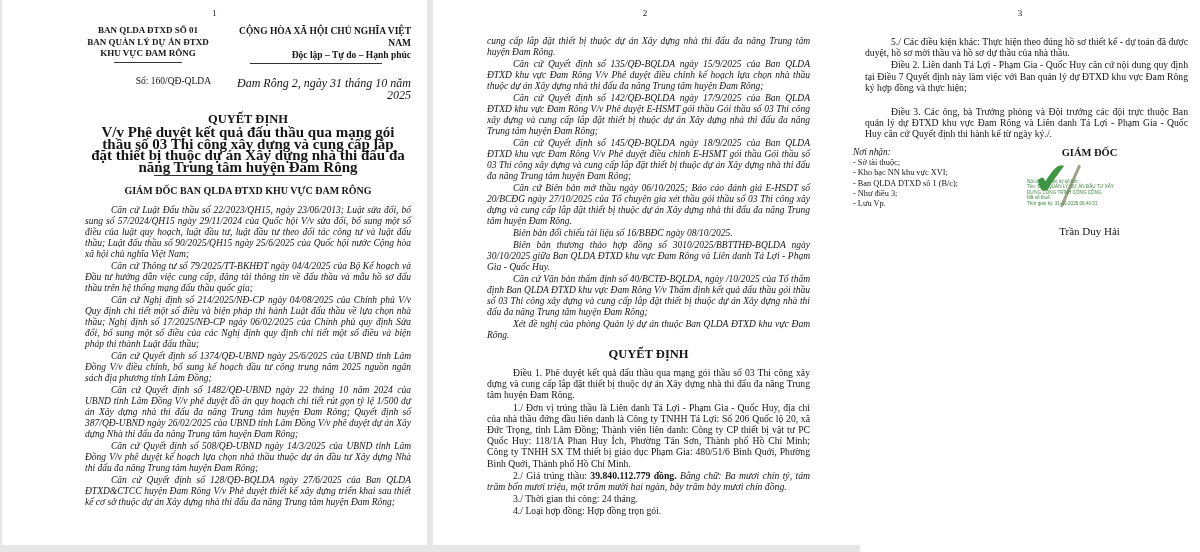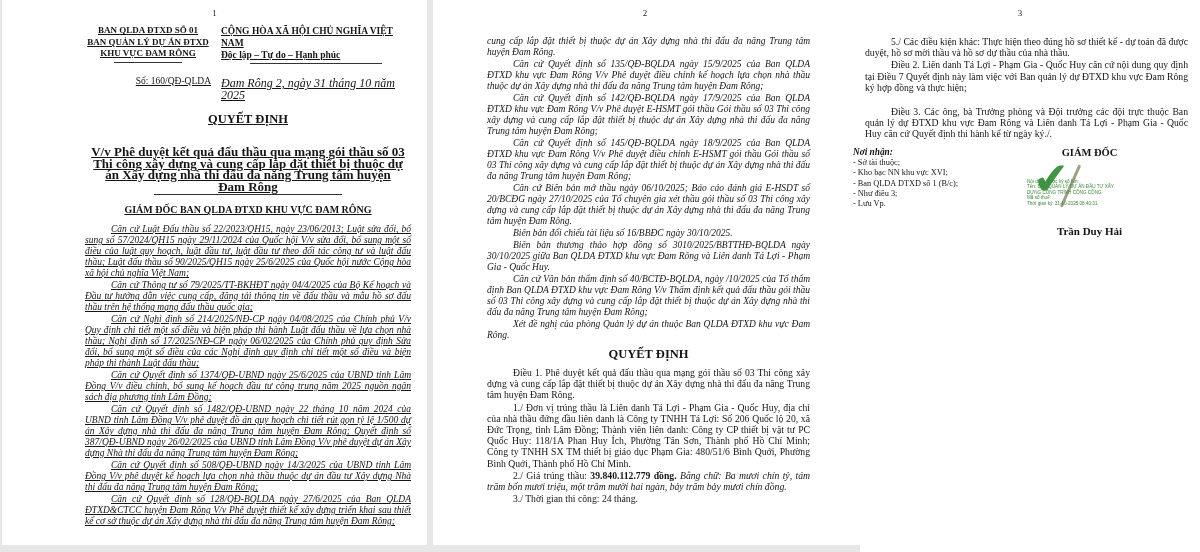--- a/index.html
+++ b/index.html
@@ -8,61 +8,61 @@
   .edge{position:absolute;background:#e7e7e7;}
   .gutter-left{left:0;top:0;width:2px;height:545px;}
   .gutter-mid{left:427px;top:0;width:6px;height:545px;}
   .bottom-strip{left:0;top:545px;width:860px;height:7px;}
   .page{position:absolute;top:0;height:545px;background:#ffffff;}
   #page1{left:2px;width:425px;}
   #page2{left:433px;width:424px;}
   #page3{left:840px;width:360px;}
   .pnum{text-align:center;font-size:9px;padding-top:8px;color:#222;}
   
-  .p1c{padding:5px 16px 0 83px;text-decoration:underline;}
+  .p1c{padding:5px 16px 0 83px;}
   .hdr{display:flex;align-items:flex-start;margin-top:2px;}
   .hdr-left{width:126px;text-align:center;font-weight:bold;font-size:9px;line-height:11.5px;}
-  .hdr-right{flex:1;margin-left:10px;text-align:left;font-weight:bold;font-size:9.5px;line-height:12px;}
+  .hdr-right{flex:1;margin-left:10px;text-align:right;font-weight:bold;font-size:9.5px;line-height:12px;}
   .rule{border-top:1px solid #333;height:0;margin:2px auto 0;}
   .rule-s{width:68px;}
   .rule-m{width:132px;}
   .rule-l{width:188px;margin-top:2px;}
   .so-line{margin-top:13px;text-align:right;font-weight:normal;font-size:9.5px;}
   .date-line{margin-top:13px;font-weight:normal;font-style:italic;font-size:12px;}
   .doc-title{margin-top:11px;text-align:center;font-weight:bold;font-size:12.5px;}
-  .doc-subject{margin-top:19px;text-align:center;font-weight:bold;font-size:13px;line-height:11.5px;padding:0 6px;}
+  .doc-subject{margin-top:0;text-align:center;font-weight:bold;font-size:15px;line-height:11.5px;padding:0 6px;}
   .authority{margin-top:9px;text-align:center;font-weight:bold;font-size:10px;}
   .body1{margin-top:9px;}
   p.cc{margin:0 0 1px 0;font-style:italic;font-size:9.5px;line-height:11px;text-align:justify;text-indent:26px;}
   p.noind{text-indent:0;}
   
   .p2c{padding:5px 47px 0 54px;}
   .body2{margin-top:13px;}
   .dec-head{text-align:center;font-weight:bold;font-size:12.5px;margin:6px 0 5px 0;}
   p.art{margin:0 0 1px 0;font-size:9.7px;line-height:11.2px;text-align:justify;text-indent:26px;}
   .lead{font-weight:normal;}
   .price{font-weight:bold;}
   .inwords{font-style:italic;}
   
   .p3c{padding:5px 12px 0 25px;}
   .body3{margin-top:13px;}
   .gap{height:12px;}
   .sigrow{display:flex;margin-top:7px;}
   .recipients{width:138px;margin-left:-12px;font-size:8.3px;line-height:10.3px;}
-  .recipients .lbl{font-weight:bold;font-style:italic;font-size:9.3px;margin-bottom:1px;}
+  .recipients .lbl{font-weight:normal;font-style:italic;font-size:9.3px;margin-bottom:1px;}
   .signblock{flex:1;text-align:center;}
   .sigtitle{font-weight:bold;font-size:10.5px;}
   .stamp{position:relative;height:62px;margin-top:3px;text-align:left;}
   .check{position:absolute;left:42px;top:-4px;font-size:44px;line-height:44px;color:#2f8f33;
          transform:rotate(-4deg);font-family:"DejaVu Sans",sans-serif;opacity:.92;}
   .penstroke{position:absolute;left:78px;top:2px;width:3px;height:46px;background:#8a8a6a;
              transform:rotate(24deg);border-radius:2px;opacity:.8;}
   .stamptext{position:absolute;left:36px;top:18px;width:130px;color:#3c8a3c;font-size:4.6px;
              line-height:5.6px;font-family:"Liberation Sans",sans-serif;}
-  .signame{font-weight:bold;font-size:11px;margin-top:2px;}
+  .signame{font-weight:normal;font-size:11px;margin-top:2px;}
 </style>
 </head>
 <body>
 
 <div class="canvas">
   <div class="edge gutter-left"></div>
   <div class="edge gutter-mid"></div>
   <div class="edge bottom-strip"></div>
 
   <div class="page" id="page1">
@@ -101,30 +101,31 @@
 
   <div class="page" id="page2">
     <div class="pnum">2</div>
     <div class="p2c">
       <div class="body2">
         <p class="cc noind">cung cấp lắp đặt thiết bị thuộc dự án Xây dựng nhà thi đấu đa năng Trung tâm huyện Đam Rông.</p>
         <p class="cc">Căn cứ Quyết định số 135/QĐ-BQLDA ngày 15/9/2025 của Ban QLDA ĐTXD khu vực Đam Rông V/v Phê duyệt điều chỉnh kế hoạch lựa chọn nhà thầu thuộc dự án Xây dựng nhà thi đấu đa năng Trung tâm huyện Đam Rông;</p>
         <p class="cc">Căn cứ Quyết định số 142/QĐ-BQLDA ngày 17/9/2025 của Ban QLDA ĐTXD khu vực Đam Rông V/v Phê duyệt E-HSMT gói thầu Gói thầu số 03 Thi công xây dựng và cung cấp lắp đặt thiết bị thuộc dự án Xây dựng nhà thi đấu đa năng Trung tâm huyện Đam Rông;</p>
         <p class="cc">Căn cứ Quyết định số 145/QĐ-BQLDA ngày 18/9/2025 của Ban QLDA ĐTXD khu vực Đam Rông V/v Phê duyệt điều chỉnh E-HSMT gói thầu Gói thầu số 03 Thi công xây dựng và cung cấp lắp đặt thiết bị thuộc dự án Xây dựng nhà thi đấu đa năng Trung tâm huyện Đam Rông;</p>
         <p class="cc">Căn cứ Biên bản mở thầu ngày 06/10/2025; Báo cáo đánh giá E-HSDT số 20/BCĐG ngày 27/10/2025 của Tổ chuyên gia xét thầu gói thầu số 03 Thi công xây dựng và cung cấp lắp đặt thiết bị thuộc dự án Xây dựng nhà thi đấu đa năng Trung tâm huyện Đam Rông.</p>
-        <p class="cc">Biên bản đối chiếu tài liệu số 16/BBĐC ngày  30/10/2025.</p>
+        <p class="cc">Biên bản đối chiếu tài liệu số 16/BBĐC ngày  08/10/2025.</p>
         <p class="cc">Biên bản thương thảo hợp đồng số 3010/2025/BBTTHĐ-BQLDA ngày 30/10/2025 giữa Ban QLDA ĐTXD khu vực Đam Rông và Liên danh Tá Lợi - Phạm Gia - Quốc Huy.</p>
         <p class="cc">Căn cứ Văn bản thẩm định số 40/BCTĐ-BQLDA, ngày     /10/2025 của Tổ thẩm định Ban QLDA ĐTXD khu vực Đam Rông V/v Thẩm định kết quả đấu thầu gói thầu số 03 Thi công xây dựng và cung cấp lắp đặt thiết bị thuộc dự án Xây dựng nhà thi đấu đa năng Trung tâm huyện Đam Rông;</p>
         <p class="cc">Xét đề nghị của phòng Quản lý dự án thuộc Ban QLDA ĐTXD khu vực Đam Rông.</p>
       </div>
       <div class="dec-head">QUYẾT ĐỊNH</div>
       <p class="art"><span class="lead">Điều 1.</span><span> Phê duyệt kết quả đấu thầu qua mạng gói thầu số 03 Thi công xây dựng và cung cấp lắp đặt thiết bị thuộc dự án Xây dựng nhà thi đấu đa năng Trung tâm huyện Đam Rông.</span></p>
       <p class="art">1./ Đơn vị trúng thầu là Liên danh Tá Lợi - Phạm Gia - Quốc Huy, địa chỉ của nhà thầu đứng đầu liên danh là Công ty TNHH Tá Lợi: Số 206 Quốc lộ 20, xã Đức Trọng, tỉnh Lâm Đồng; Thành viên liên danh: Công ty CP thiết bị vật tư PC Quốc Huy: 118/1A Phan Huy Ích, Phường Tân Sơn, Thành phố Hồ Chí Minh; Công ty TNHH SX TM thiết bị giáo dục Phạm Gia: 480/51/6 Bình Quới, Phường Bình Quới, Thành phố Hồ Chí Minh.</p>
       <p class="art"><span>2./ Giá trúng thầu: </span><span class="price">39.840.112.779 đồng.</span><span class="inwords"> Bằng chữ: Ba mươi chín tỷ, tám trăm bốn mươi triệu, một trăm mười hai ngàn, bảy trăm bảy mươi chín đồng.</span></p>
       <p class="art">3./ Thời gian thi công: 24 tháng.</p>
+      <p class="art">4./ Loại hợp đồng: Hợp đồng trọn gói.</p>
     </div>
   </div>
 
   <div class="page" id="page3">
     <div class="pnum">3</div>
     <div class="p3c">
       <div class="body3">
         <p class="art">5./ Các điều kiện khác: Thực hiện theo đúng hồ sơ thiết kế - dự toán đã được duyệt, hồ sơ mời thầu và hồ sơ dự thầu của nhà thầu.</p>
         <p class="art"><span class="lead">Điều 2</span><span>. Liên danh Tá Lợi - Phạm Gia - Quốc Huy căn cứ nội dung quy định tại Điều 7 Quyết định này làm việc với Ban quản lý dự ĐTXD khu vực Đam Rông ký hợp đồng và thực hiện;</span></p>
         <div class="gap"></div>

